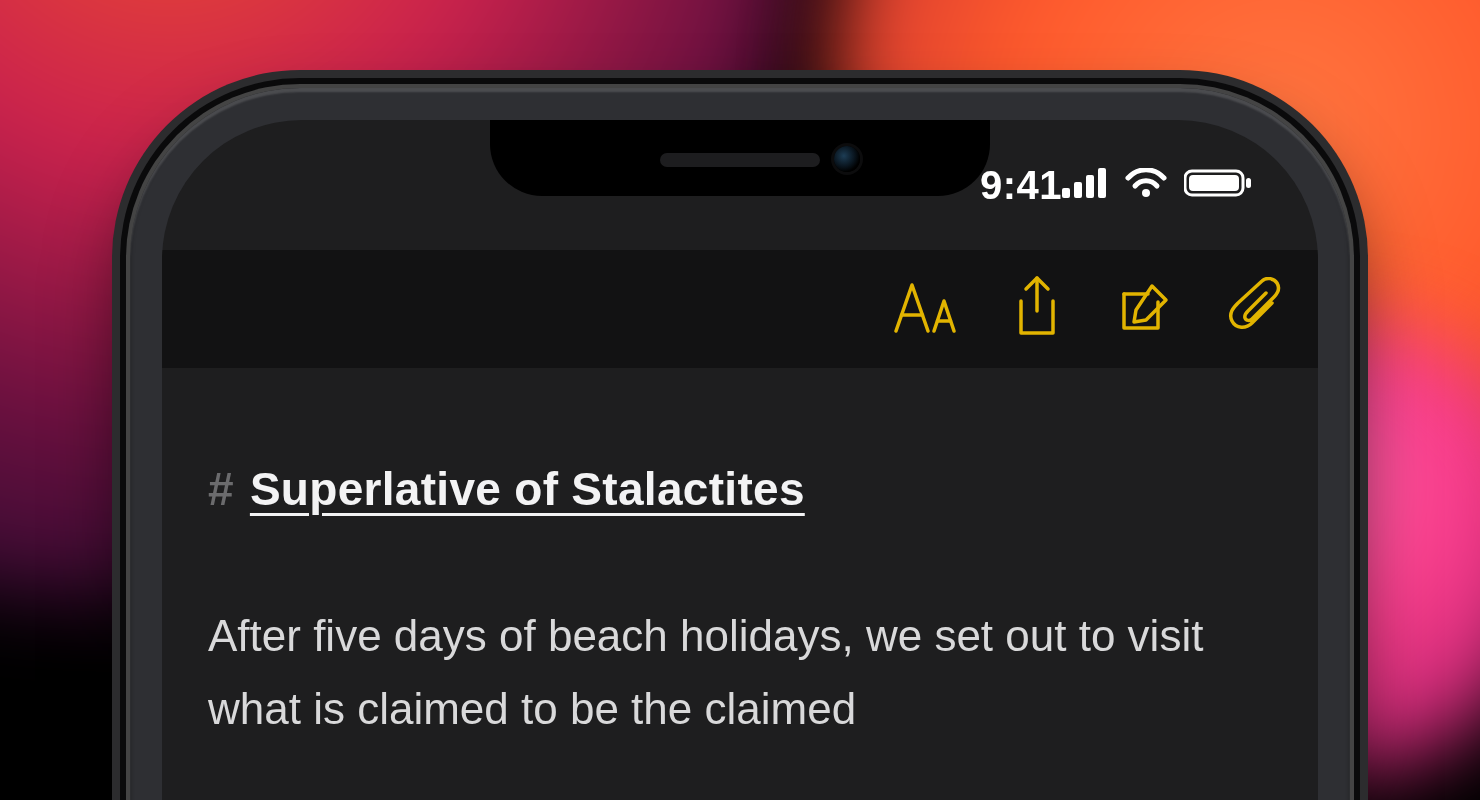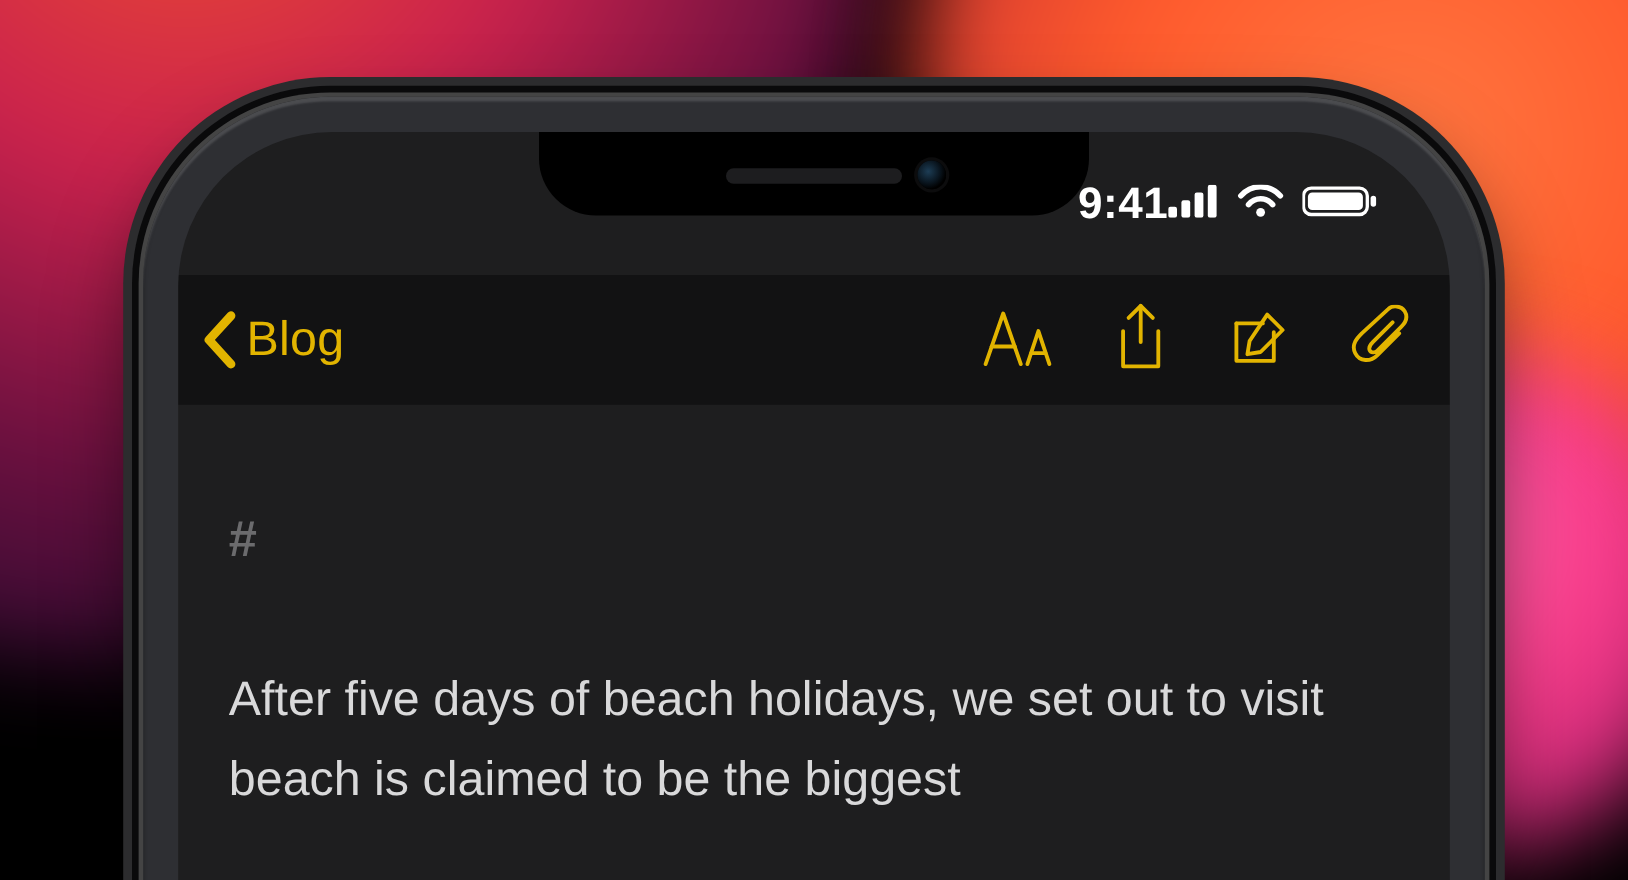--- a/index.html
+++ b/index.html
@@ -175,28 +175,20 @@
           <svg width="68" height="30" viewBox="0 0 68 30">
             <rect x="1" y="3" width="58" height="24" rx="7" fill="none" stroke="#fff" stroke-width="3"></rect>
             <rect x="5" y="7" width="50" height="16" rx="4" fill="#fff"></rect>
             <rect x="62" y="10" width="5" height="10" rx="2.5" fill="#fff"></rect>
           </svg>
         </span>
       </div>
     </div>
 
     <div class="navbar">
-      <div class="back">
-        <span>
-          <svg width="46" height="60" viewBox="0 0 46 60">
-            <polyline points="32,8 12,30 32,52" fill="none" stroke="#e2b400" stroke-width="8" stroke-linecap="round" stroke-linejoin="round"></polyline>
-          </svg>
-        </span>
-        <span class="back-label">Blog</span>
-      </div>
       <div class="nav-spacer"></div>
       <div class="nav-actions">
 
         <span class="icon-btn">
           <span>
             <svg width="66" height="52" viewBox="0 0 66 52">
               <g fill="none" stroke="#e2b400" stroke-width="3.5" stroke-linecap="round" stroke-linejoin="round">
                 <path d="M4 50 L20 4 L36 50"></path>
                 <path d="M9.5 34 L30.5 34"></path>
                 <path d="M42 50 L52 20 L62 50"></path>
@@ -236,18 +228,19 @@
               <path d="M44 26 L24 46 C18 52 8 52 4 44 C0 36 6 30 10 26 L34 4 C38 0 46 1 49 6 C52 11 50 16 46 20 L24 42 C22 44 18 44 17 41 C16 38 18 36 20 34 L38 16" fill="none" stroke="#e2b400" stroke-width="3.5" stroke-linecap="round" stroke-linejoin="round"></path>
             </svg>
           </span>
         </span>
       </div>
     </div>
 
     <div class="content">
       <div class="heading-line">
         <span class="hash">#</span>
+        <span class="heading-text">Superlative of Stalactites</span>
       </div>
-      <div class="body-text">After five days of beach holidays, we set out to visit beach is claimed to be the biggest</div>
+      <div class="body-text">After five days of beach holidays, we set out to visit what is claimed to be the claimed</div>
     </div>
 
   </div>
 </div>
 
 </body></html>

